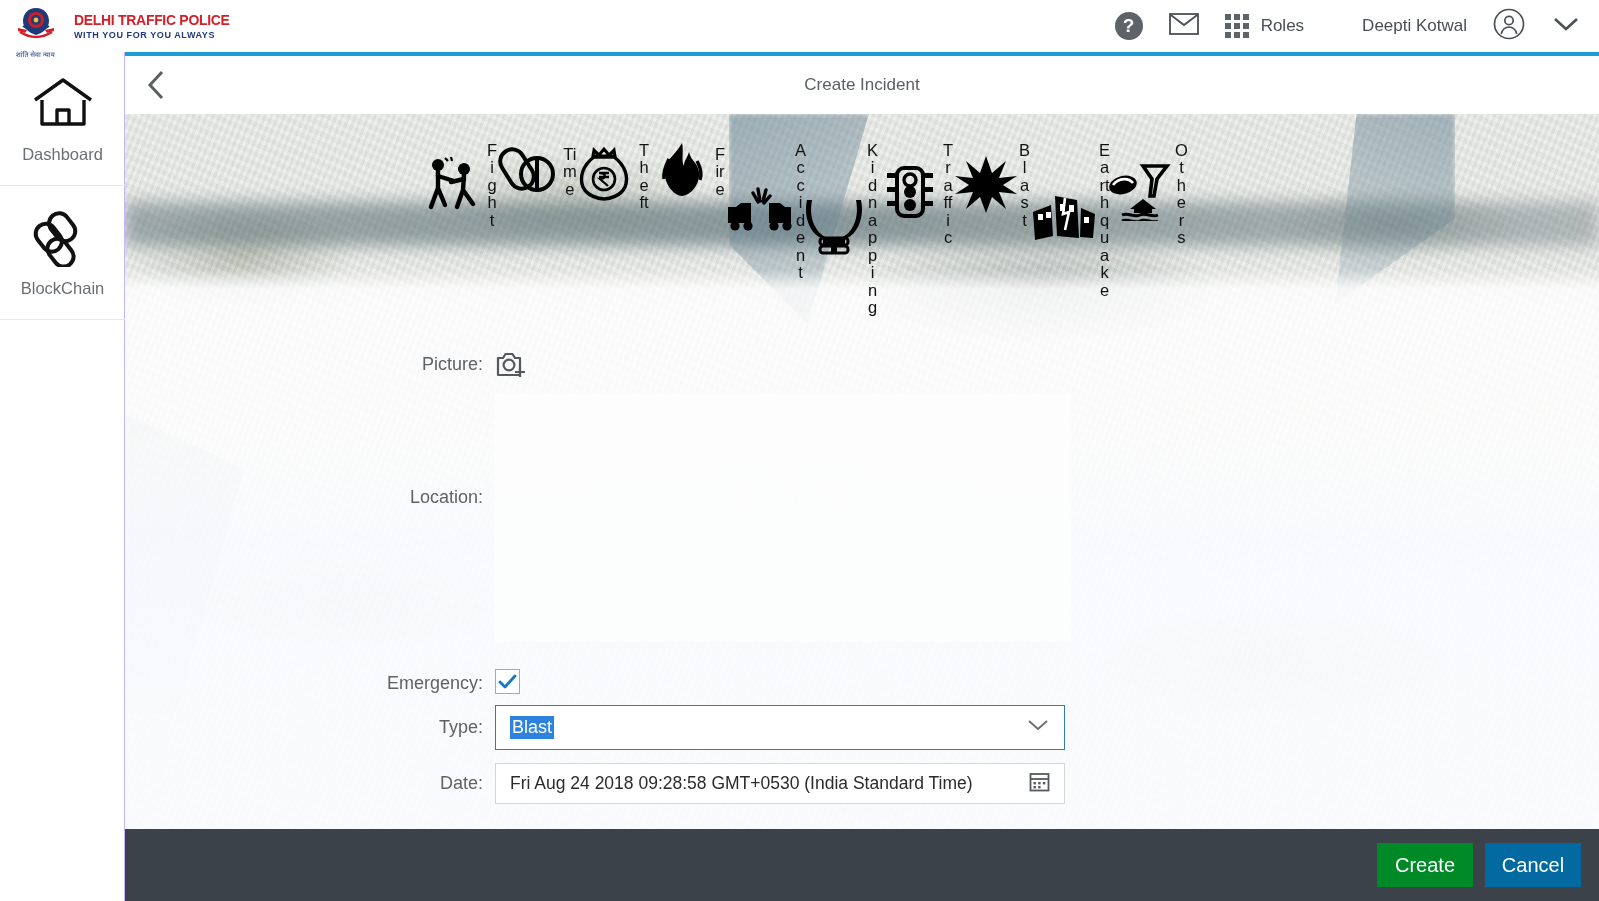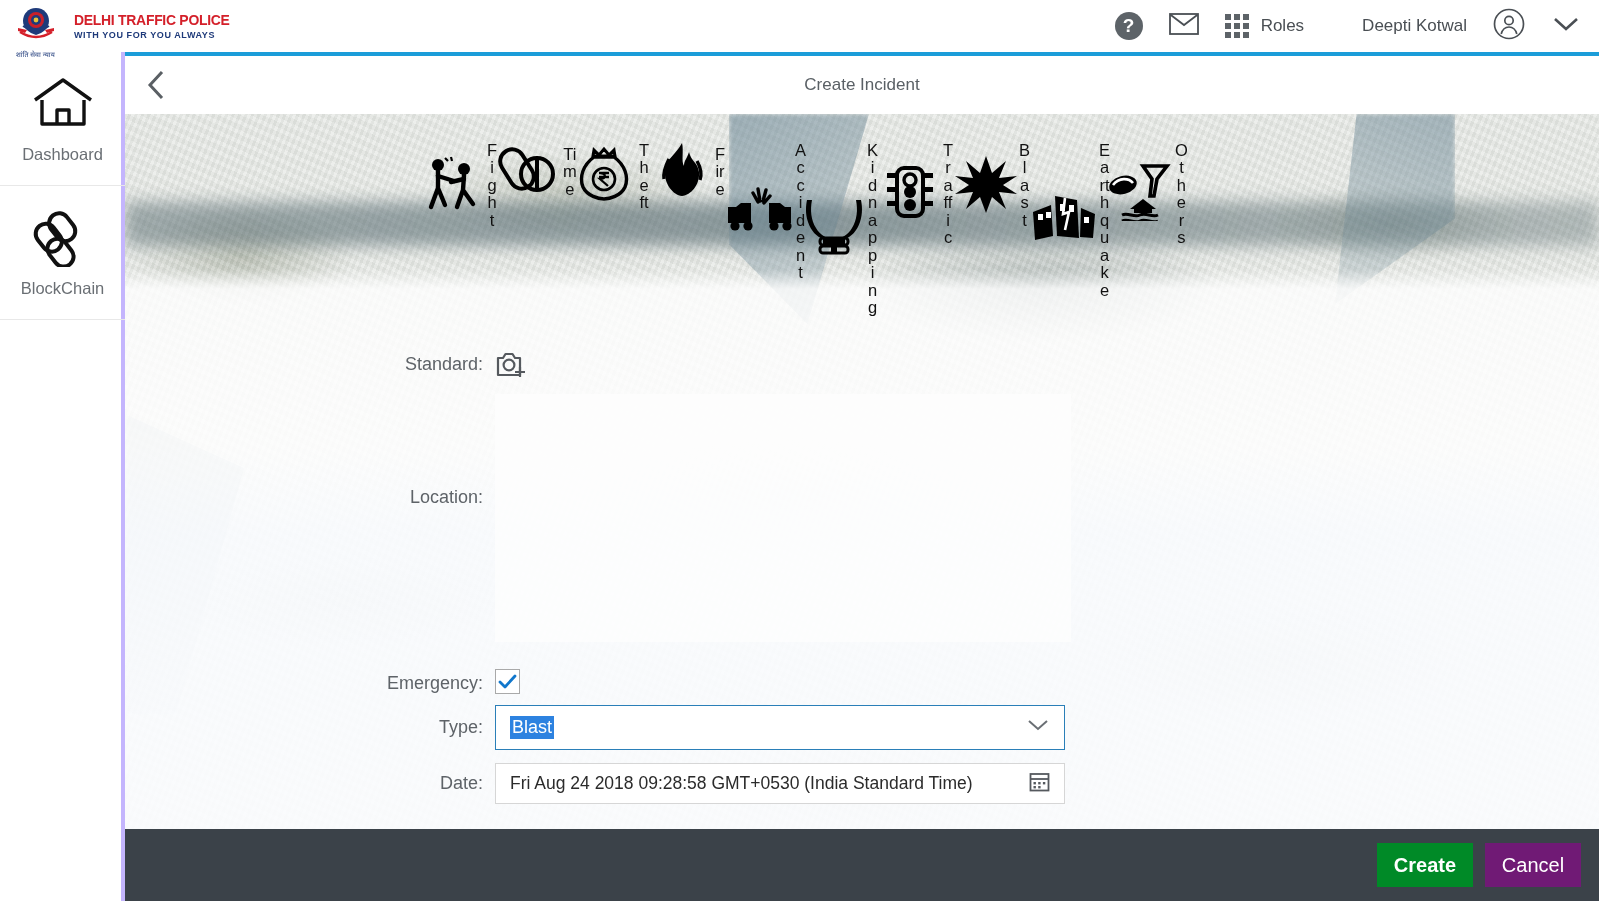--- a/index.html
+++ b/index.html
@@ -63,21 +63,21 @@
   .tb-label { font-size: 17px; color: #4a4f54; margin-left: 12px; }
   .user-name { font-size: 17px; color: #4a4f54; margin-left: 32px; }
   .avatar-icon { color: #4a4f54; }
   .caret-icon { color: #4a4f54; }
 
   
   .sidebar {
     position: absolute; left: 0; top: 52px;
     width: 125px; height: 849px;
     background: #ffffff;
-    border-right: 4px solid #c4b5fd;
+    border-right: 1px solid #c4b5fd;
     z-index: 30;
   }
   .side-item {
     height: 134px; width: 125px;
     display: flex; flex-direction: column;
     align-items: center; justify-content: center;
     border-bottom: 1px solid #e8e8e8;
     cursor: pointer;
   }
   .side-icon { height: 62px; display: flex; align-items: center; }
@@ -286,22 +286,22 @@
     z-index: 50;
   }
   .btn {
     height: 44px; min-width: 96px;
     display: flex; align-items: center; justify-content: center;
     color: #ffffff; font-size: 20px;
     cursor: pointer; border: none;
     font-family: "Liberation Sans", sans-serif;
     margin-left: 12px;
   }
-  .btn-create { background: #008a27; font-weight: bold; }
-  .btn-cancel { background: #701a75; padding: 0 14px; }
+  .btn-create { background: #008a27; }
+  .btn-cancel { background: #0369a1; padding: 0 14px; }
 </style>
 </head>
 <body>
 
 <div class="topbar">
   <div class="logo-wrap">
     <div class="logo-emblem">
       <svg width="44" height="44" viewBox="0 0 44 44">
         <path d="M6 28 Q22 38 38 28" stroke="#d4202a" stroke-width="2.4" fill="none"></path>
         <path d="M9 22 Q22 31 35 22" stroke="#1e3a7a" stroke-width="1.6" fill="none"></path>
@@ -560,21 +560,21 @@
         </span>
         <span class="inc-label">Others</span>
       </div>
 
     </div>
   </div>
 
   <div class="form">
 
     <div class="row row-picture">
-      <div class="row-label">Standard:</div>
+      <div class="row-label">Picture:</div>
       <div class="field">
         <div class="cam-btn">
           <svg width="32" height="28" viewBox="0 0 32 28">
             <path d="M2 8 L2 25 L24 25 L24 8 L19 8 L16.5 4 L9.5 4 L7 8 Z" fill="none" stroke="#55595e" stroke-width="2.2" stroke-linejoin="round"></path>
             <circle cx="13" cy="15" r="5.4" fill="none" stroke="#55595e" stroke-width="2.2"></circle>
             <path d="M24 17 L24 27 M19 22 L29 22" stroke="#55595e" stroke-width="2.2"></path>
           </svg>
         </div>
       </div>
     </div>

